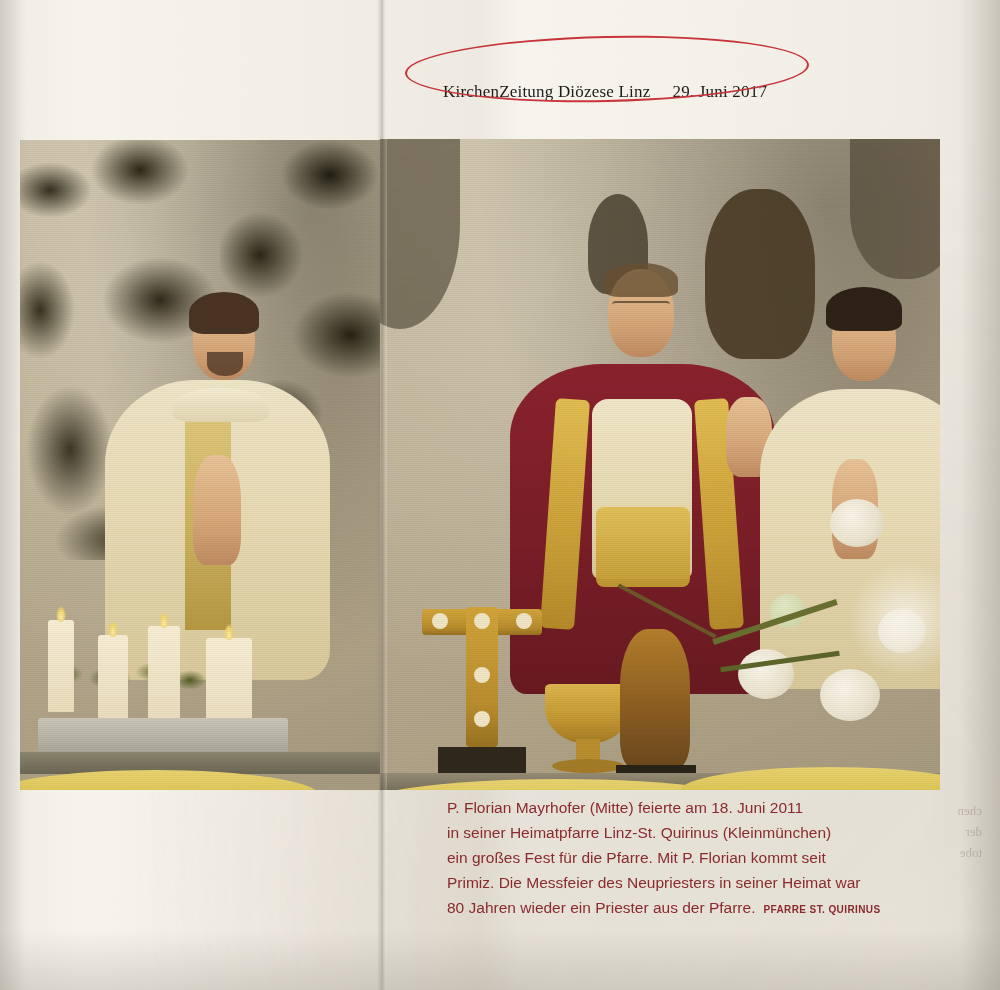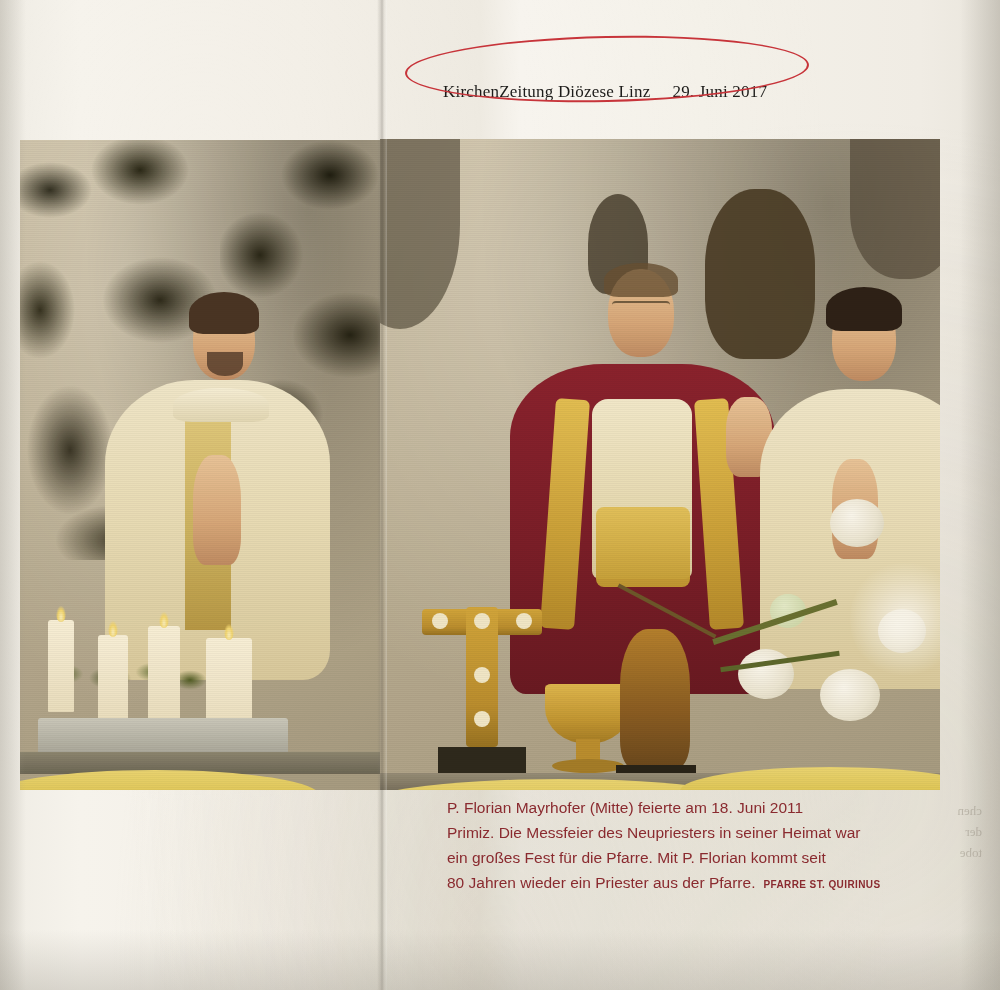--- a/index.html
+++ b/index.html
@@ -411,22 +411,23 @@
 
       <div class="grain"></div>
       <div class="warm"></div>
     </div>
   </div>
 
   <div class="caption">
     <div>
       <b>P. Florian Mayrhofer</b><span> (Mitte) feierte am 18. Juni 2011</span>
     </div>
+    <div>in seiner Heimatpfarre Linz-St. Quirinus (Kleinmünchen)</div>
+    <div>ein großes Fest für die Pfarre. Mit P. Florian kommt seit</div>
     <div>Primiz. Die Messfeier des Neupriesters in seiner Heimat war</div>
-    <div>ein großes Fest für die Pfarre. Mit P. Florian kommt seit</div>
     <div>
       <span>80 Jahren wieder ein Priester aus der Pfarre.</span><span class="credit">PFARRE ST. QUIRINUS</span>
     </div>
   </div>
 
   <div class="bleed">
     <div>chen</div>
     <div>der</div>
     <div>tobe</div>
   </div>

